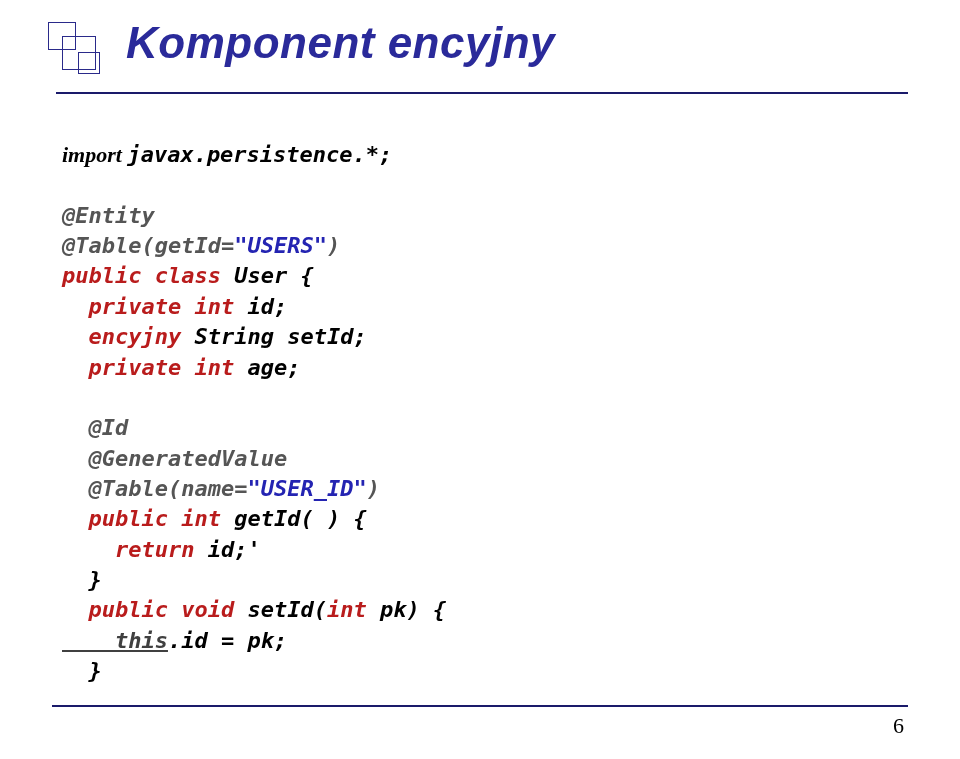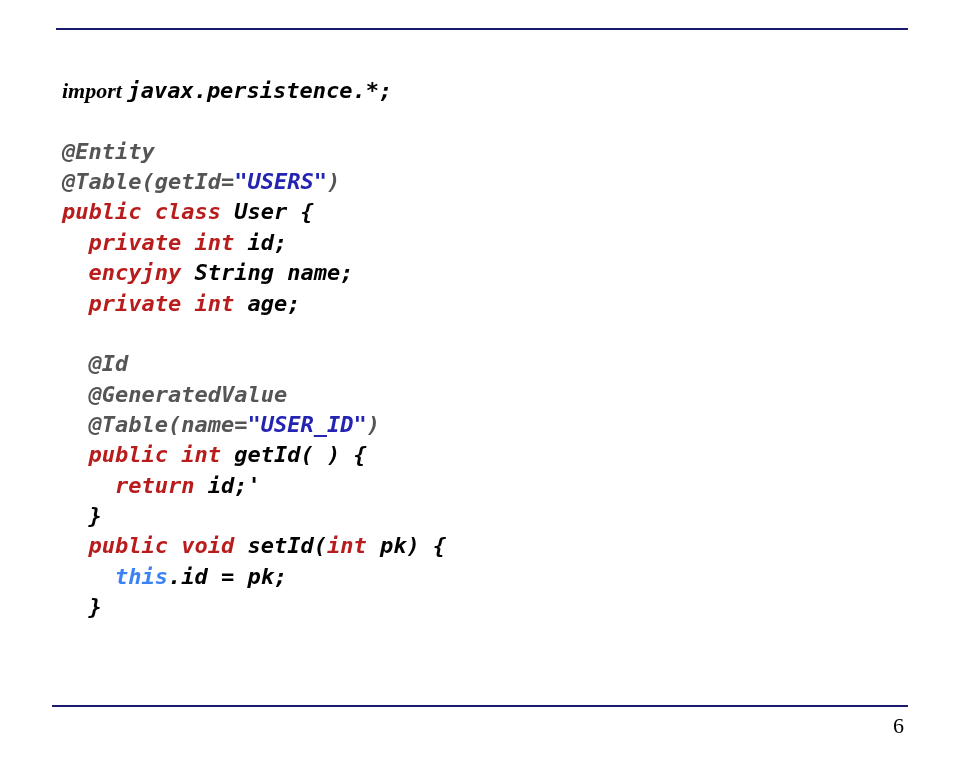--- a/index.html
+++ b/index.html
@@ -62,21 +62,21 @@
       line-height: 1.38;
       color: #000;
       font-style: italic;
       white-space: pre;
       font-weight: 600;
     }
     .code-block .kw-import { color: #000; font-family: Liberation Serif, serif; }
     .code-block .ann { color: #555555; margin-top: 48px; }
     .code-block .ann-arg { color: #2424b2; }
     .code-block .kw { color: #b91c1c; }
-    .code-block .this-kw { color: #3b82f6; }
+    .code-block .this-kw { color: #404040; text-decoration: underline; }
     .footer-line {
       position: absolute;
       left: 52px;
       right: 52px;
       bottom: 52px;
       border: none;
       border-top: 2px solid #1a1a6a;
     }
     .page-num {
       position: absolute;
@@ -84,29 +84,37 @@
       bottom: 20px;
       font-family: Georgia, serif;
       font-size: 22px;
       color: #000;
     }
   </style>
 </head>
 <body>
 
 <div class="slide">
+  <div class="header-row">
+    <div class="icon-squares">
+      <div class="sq sq1"></div>
+      <div class="sq sq2"></div>
+      <div class="sq sq3"></div>
+    </div>
+    <h1 class="title">Komponent encyjny</h1>
+  </div>
   <hr class="hr-line">
 
   <div class="code-block"><span class="kw-import">import </span><span>javax.persistence.*;</span>
 
 <span class="ann">@Entity</span>
 <span class="ann">@Table(getId=</span><span class="ann-arg">"USERS"</span><span class="ann">)</span>
 <span class="kw">public class </span><span>User {</span>
 <span class="kw">  private int </span><span>id;</span>
-<span class="kw">  encyjny </span><span>String name;</span>
+<span class="kw">  encyjny </span><span>String setId;</span>
 <span class="kw">  private int </span><span>age;</span>
 
 <span class="ann">  @Id</span>
 <span class="ann">  @GeneratedValue</span>
 <span class="ann">  @Table(name=</span><span class="ann-arg">"USER_ID"</span><span class="ann">)</span>
 <span class="kw">  public int </span><span>getId( ) {</span>
 <span class="kw">    return </span><span>id;'</span>
 <span>  }</span>
 <span class="kw">  public void </span><span>setId(</span><span class="kw">int </span><span>pk) {</span>
 <span class="this-kw">    this</span><span>.id = pk;</span>

